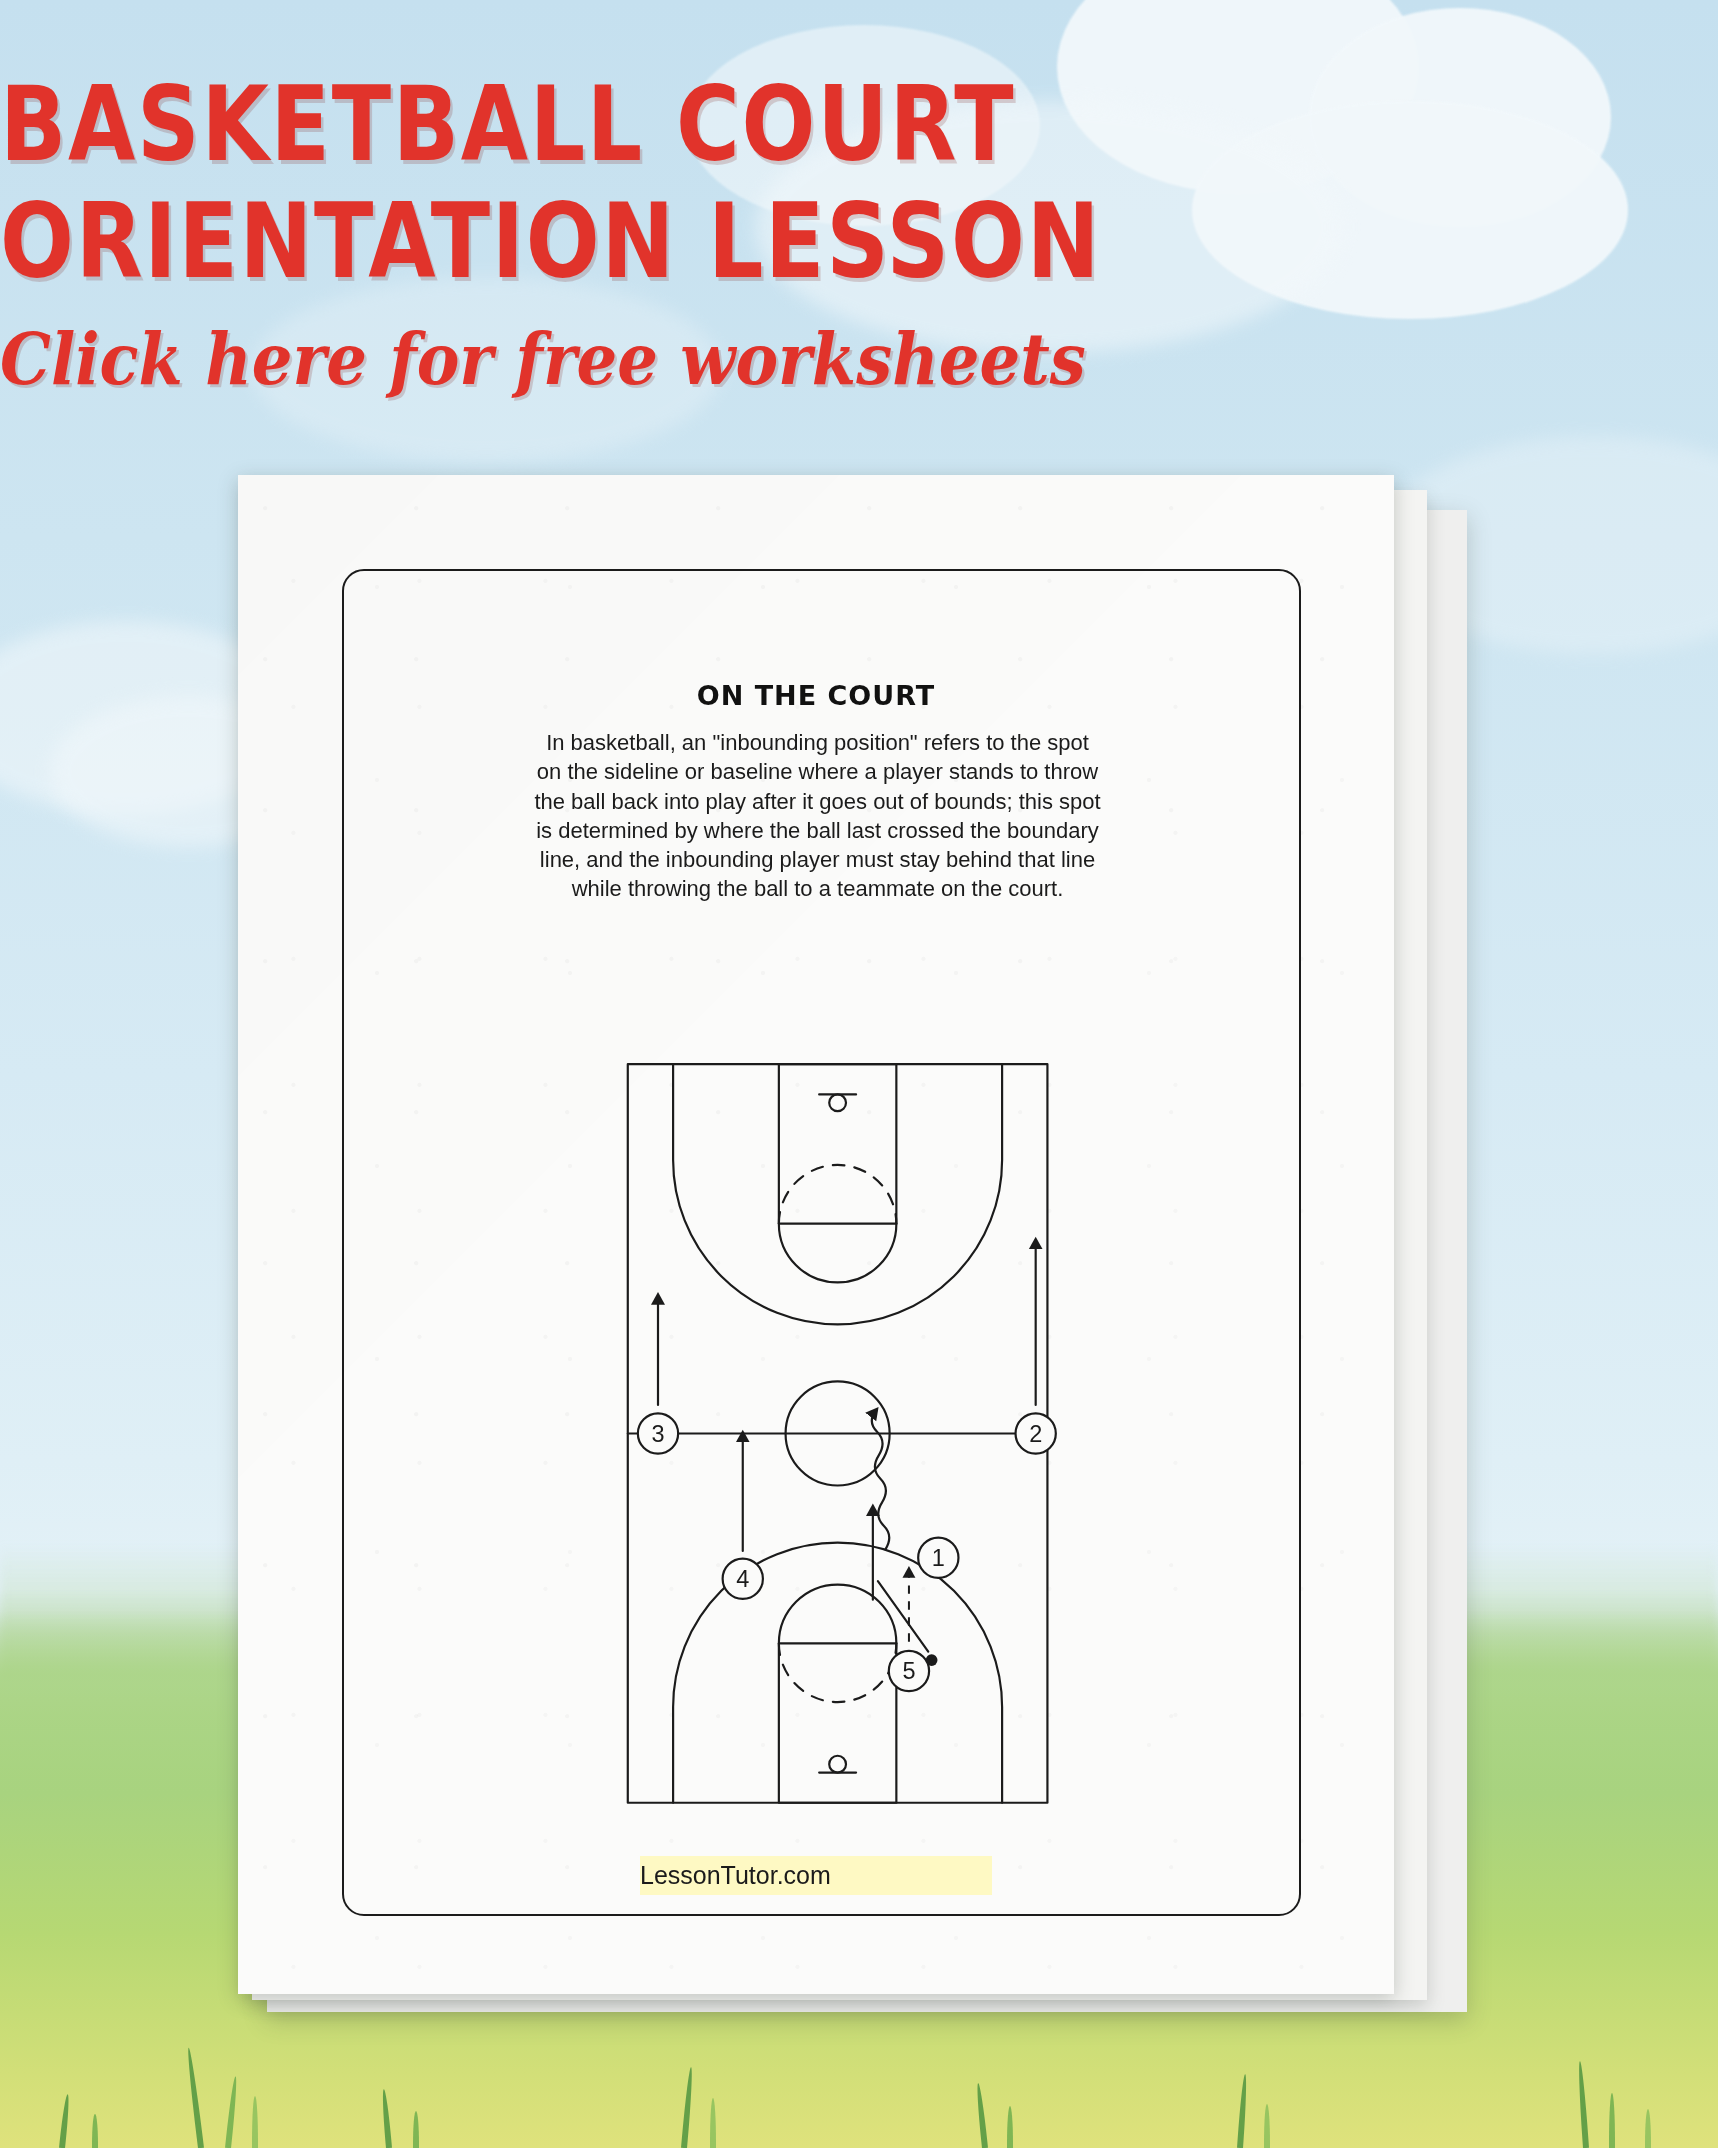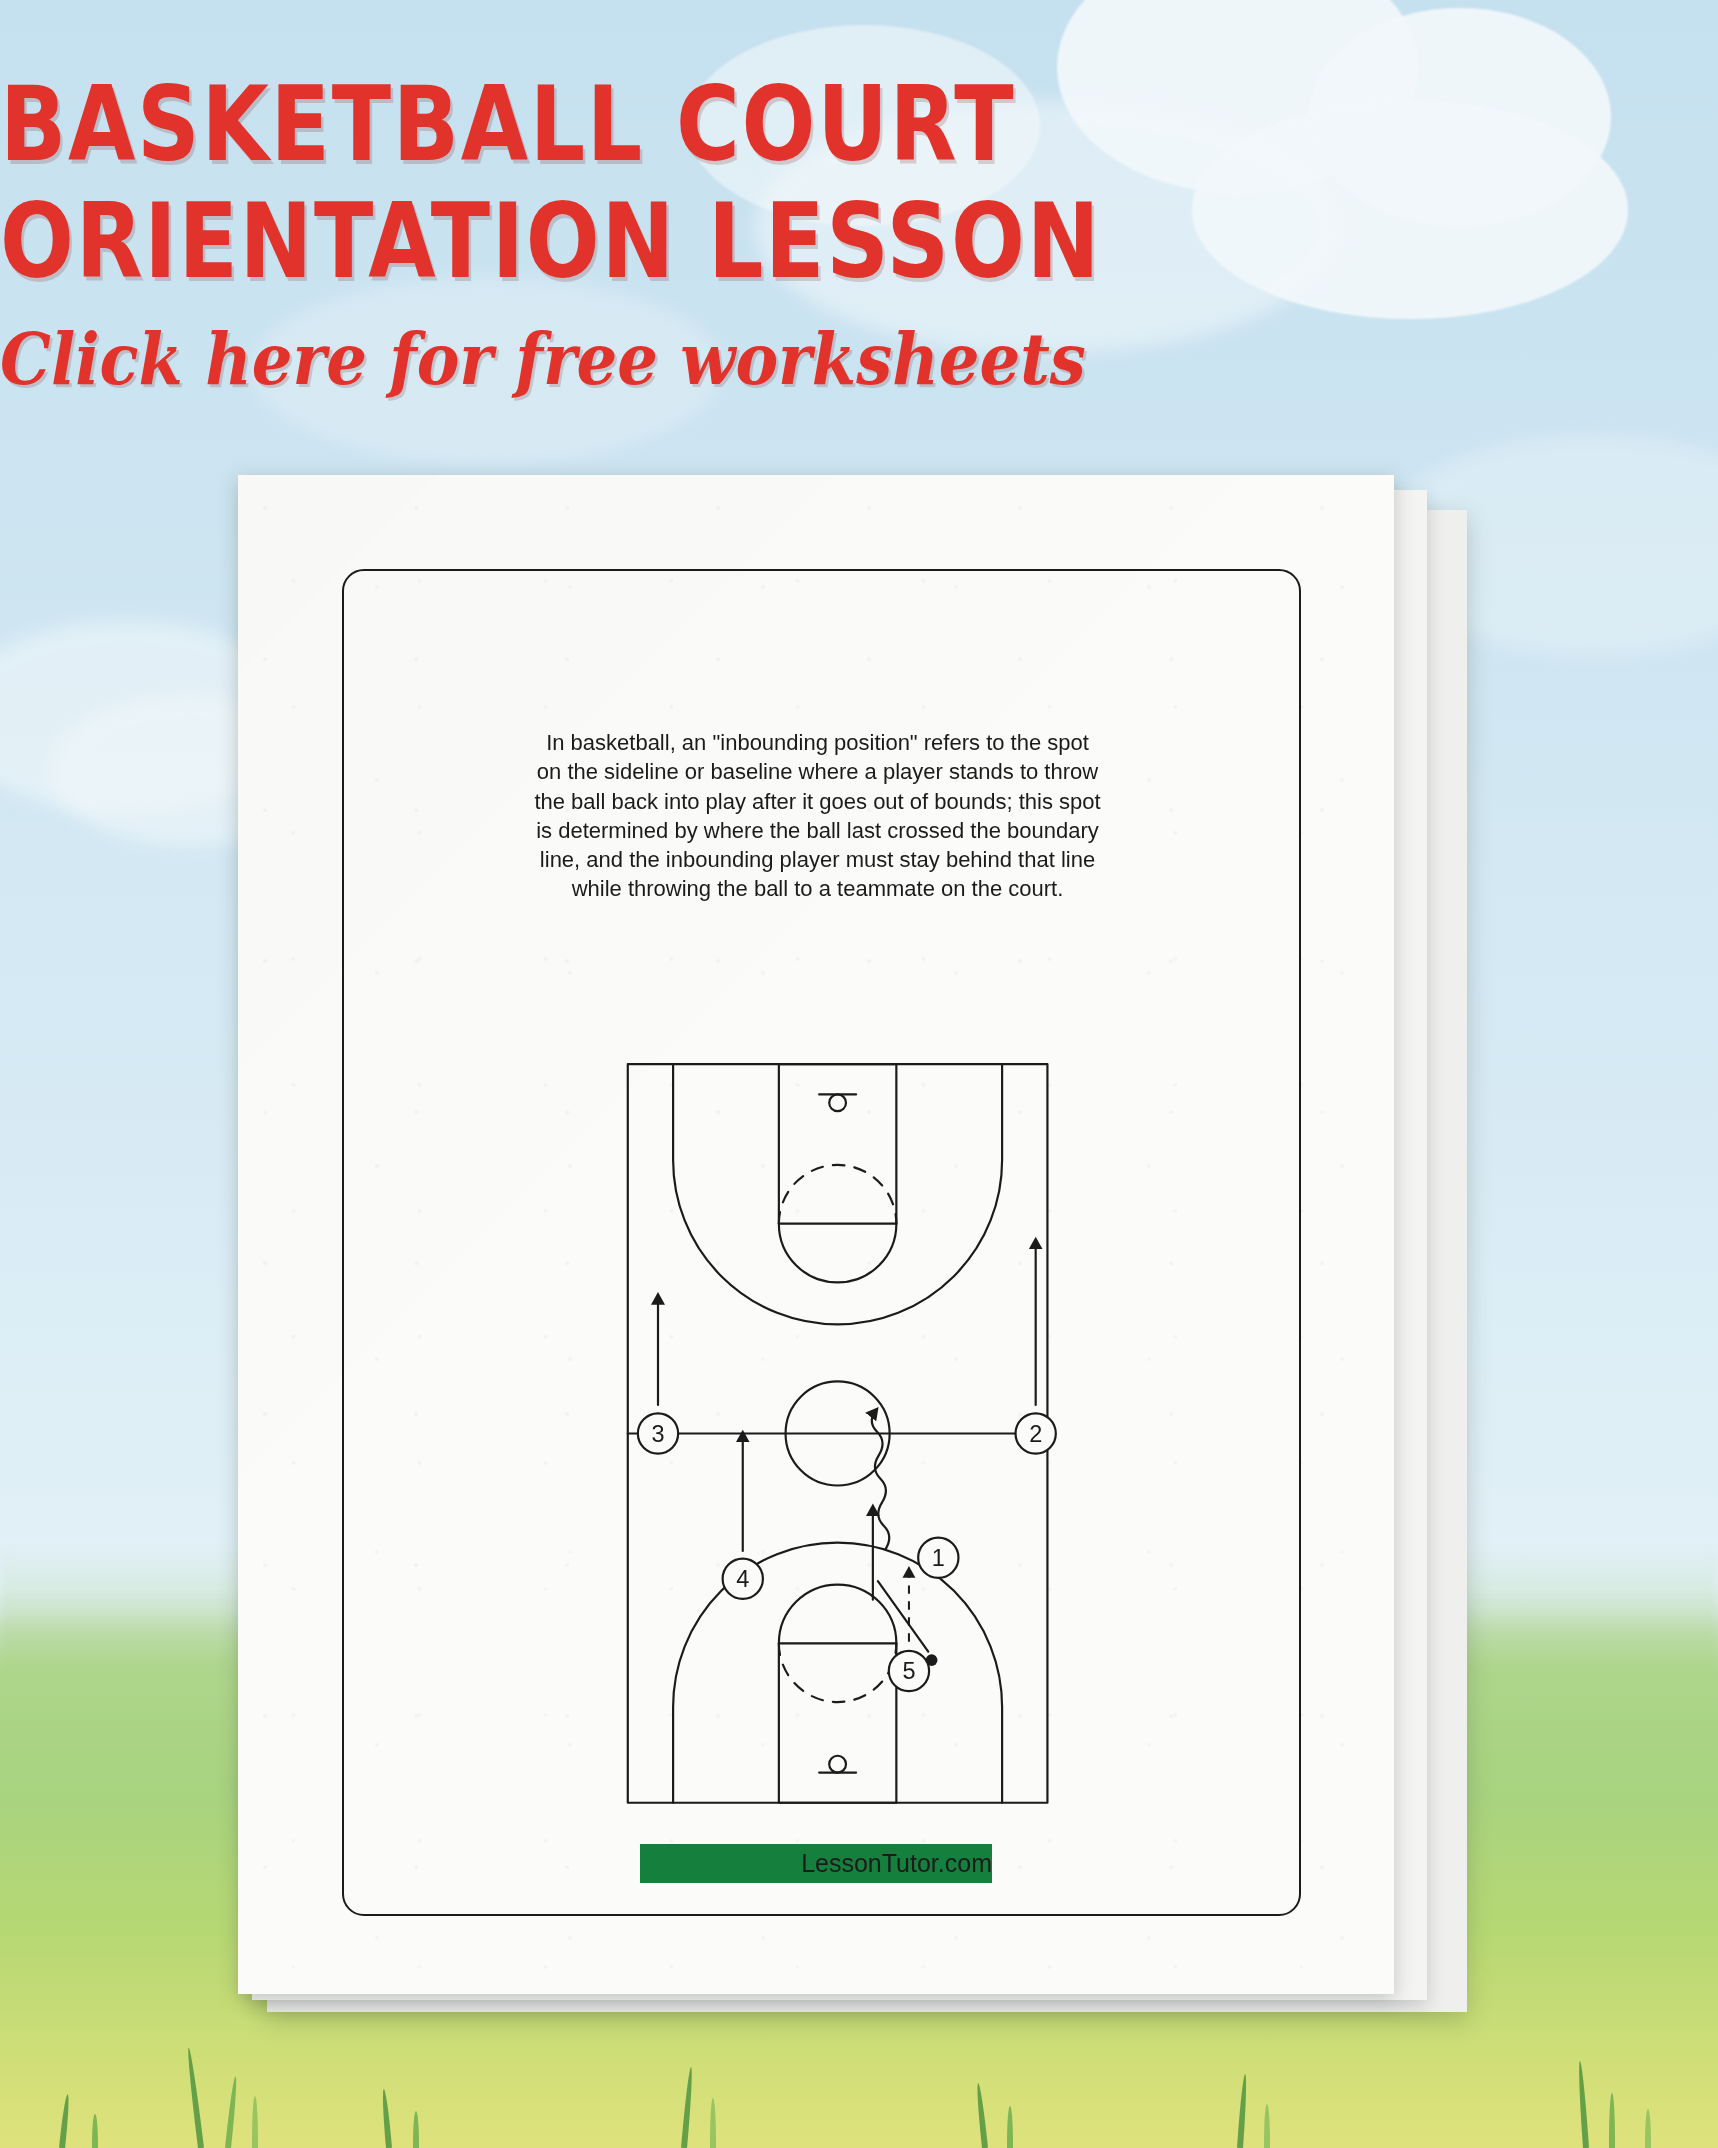--- a/index.html
+++ b/index.html
@@ -191,28 +191,28 @@
     text-align: center;
     font-size: 22px;
     line-height: 1.33;
     color: #1b1b1b;
     font-family: "Liberation Sans", sans-serif;
   }
   #ws-footer {
     position: absolute;
     bottom: 99px;
     left: 0; right: 0;
-    text-align: right;
+    text-align: left;
     font-size: 25px;
     color: #1b1b1b;
     font-family: "Liberation Sans", sans-serif;
-    background: #15803d;
+    background: #fef9c3;
     padding: 5px 0;
     width: 352px;
-    margin: 12px auto;
+    margin: 0 auto;
   }
 
   
   #court-wrap {
     position: absolute;
     left: 373px;
     top: 579px;
     width: 470px;
     height: 785px;
   }
@@ -260,20 +260,21 @@
   <div class="head-line" id="subtitle">Click here for free worksheets</div>
 </div>
 
 <div id="paper-back"></div>
 <div id="paper-mid"></div>
 
 <div id="paper">
   <div id="paper-texture"></div>
   <div id="sheet-border"></div>
 
+  <div id="ws-subtitle">ON THE COURT</div>
   <div id="ws-body">In basketball, an "inbounding position" refers to the spot on the sideline or baseline where a player stands to throw the ball back into play after it goes out of bounds; this spot is determined by where the ball last crossed the boundary line, and the inbounding player must stay behind that line while throwing the ball to a teammate on the court.</div>
 
   <div id="court-wrap">
     <svg viewBox="0 0 560 935" width="470" height="785" xmlns="http://www.w3.org/2000/svg">
       <defs>
         <marker id="arrowHead" viewBox="0 0 12 12" refX="7" refY="6" markerWidth="7" markerHeight="7" orient="auto-start-reverse">
           <path d="M 0 0.5 L 10 6 L 0 11.5 z" fill="#1b1b1b"></path>
         </marker>
       </defs>
 

